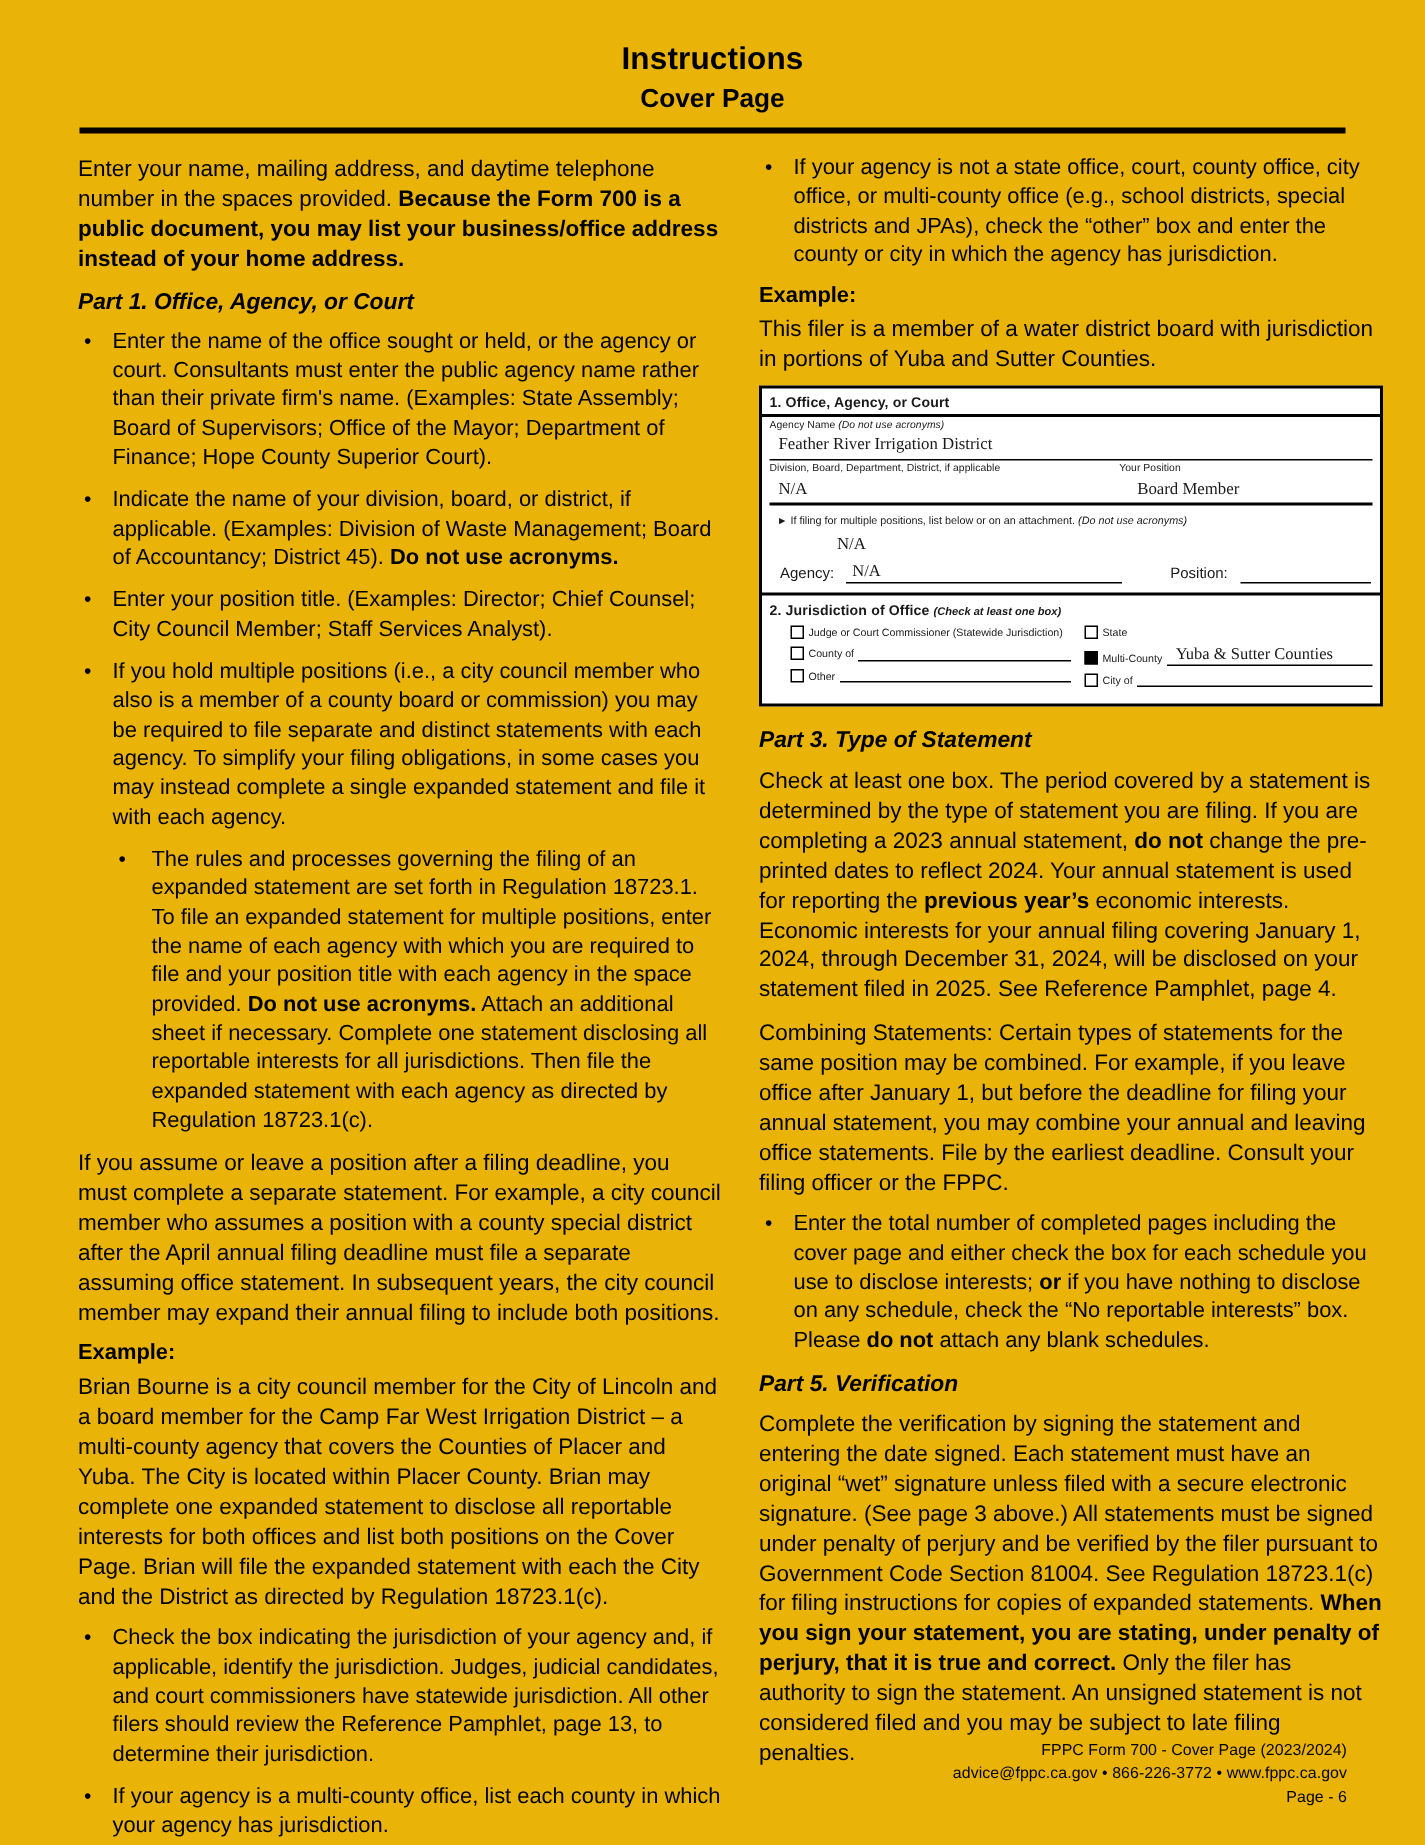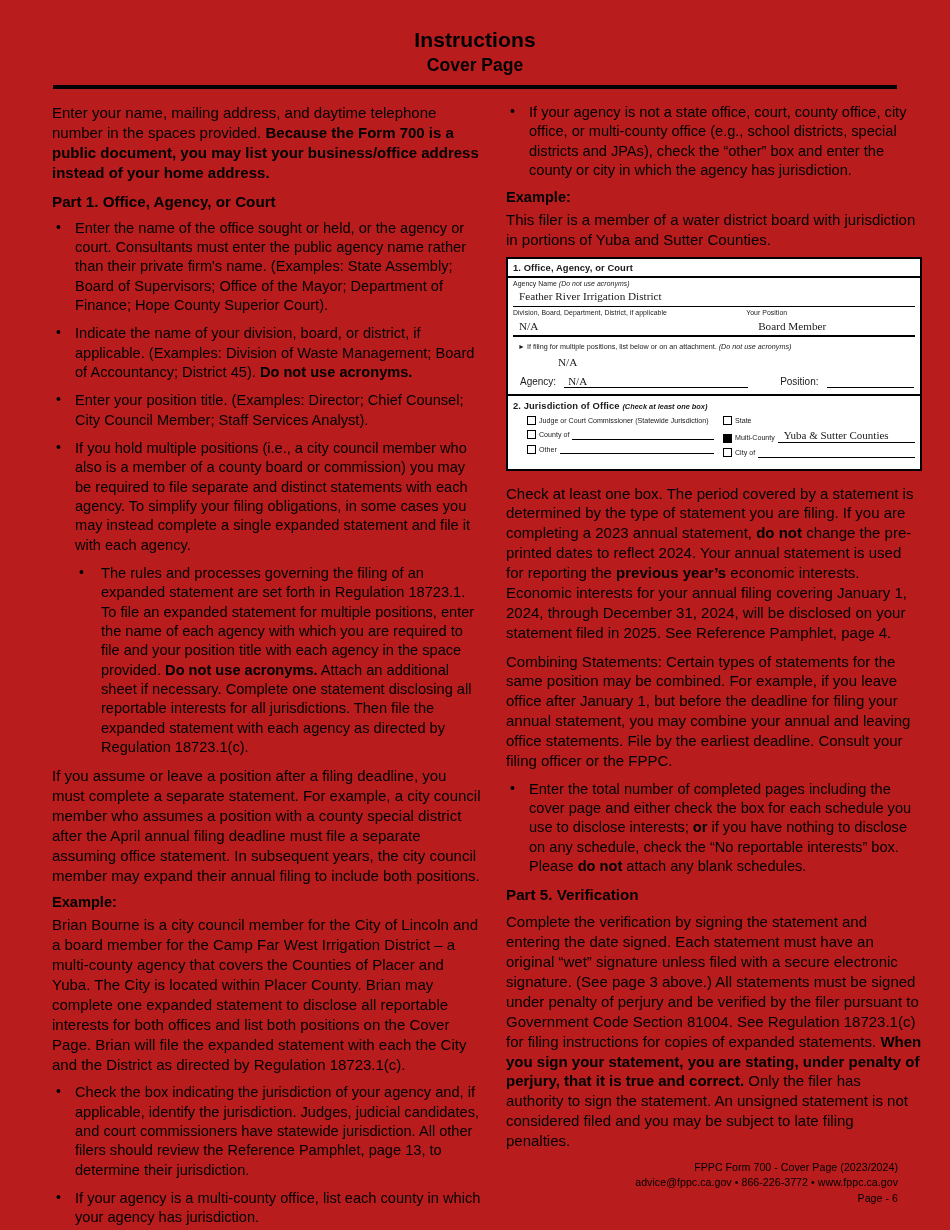--- a/index.html
+++ b/index.html
@@ -10,21 +10,21 @@
   }
   body {
     font-family: "Liberation Sans", sans-serif;
     color: #000000;
   }
   #page {
     position: relative;
     width: 950px;
     height: 1230px;
     margin: 0 auto;
-    background: #b91c1c;
+    background: #eab308;
     overflow: hidden;
     box-sizing: border-box;
   }
 
   
   .header {
     padding-top: 28px;
     text-align: center;
   }
   .header .title {
@@ -64,20 +64,21 @@
     margin: 0 0 9px 0;
     text-align: left;
   }
   p.para.tight { margin-bottom: 7px; }
 
   h2.part {
     font-size: 15.2px;
     font-weight: bold;
     margin: 2px 0 8px 0;
     line-height: 1.25;
+    font-style: italic;
   }
   h3.example {
     font-size: 14.6px;
     font-weight: bold;
     margin: 3px 0 5px 0;
   }
 
   ul.bullets {
     list-style: none;
     margin: 0 0 4px 0;
@@ -377,20 +378,21 @@
                 <span class="cbox"></span>
                 <span class="jlabel">City of</span>
                 <span class="jline blank"></span>
               </div>
             </div>
           </div>
         </div>
 
       </div>
 
+      <h2 class="part">Part 3.  Type of Statement</h2>
       <p class="para"><span>Check at least one box. The period covered by a statement is determined by the type of statement you are filing.  If you are completing a 2023 annual statement, </span><b>do not</b><span> change the pre-printed dates to reflect 2024.  Your annual statement is used for reporting the </span><b>previous year’s</b><span> economic interests. Economic interests for your annual filing covering January 1, 2024, through December 31, 2024, will be disclosed on your statement filed in 2025.  See Reference Pamphlet, page 4.</span></p>
 
       <p class="para">Combining Statements: Certain types of statements for the same position may be combined.  For example, if you leave office after January 1, but before the deadline for filing your annual statement, you may combine your annual and leaving office statements.  File by the earliest deadline. Consult your filing officer or the FPPC.</p>
 
       <ul class="bullets">
         <li><span>Enter the total number of completed pages including the cover page and either check the box for each schedule you use to disclose interests; </span><b>or</b><span>  if you have nothing to disclose on any schedule, check the “No reportable interests” box. Please </span><b>do not</b><span> attach any blank schedules.</span></li>
       </ul>
 
       <h2 class="part">Part 5.  Verification</h2>
       <p class="para"><span>Complete the verification by signing the statement and entering the date signed.  Each statement must have an original “wet” signature unless filed with a secure electronic signature. (See page 3 above.) All statements must be signed under penalty of perjury and be verified by the filer pursuant to Government Code Section 81004. See Regulation 18723.1(c) for filing instructions for copies of expanded statements. </span><b>When you sign your statement, you are stating, under penalty of perjury, that it is true and correct.</b><span>  Only the filer has authority to sign the statement.  An unsigned statement is not considered filed and you may be subject to late filing penalties.</span></p>

